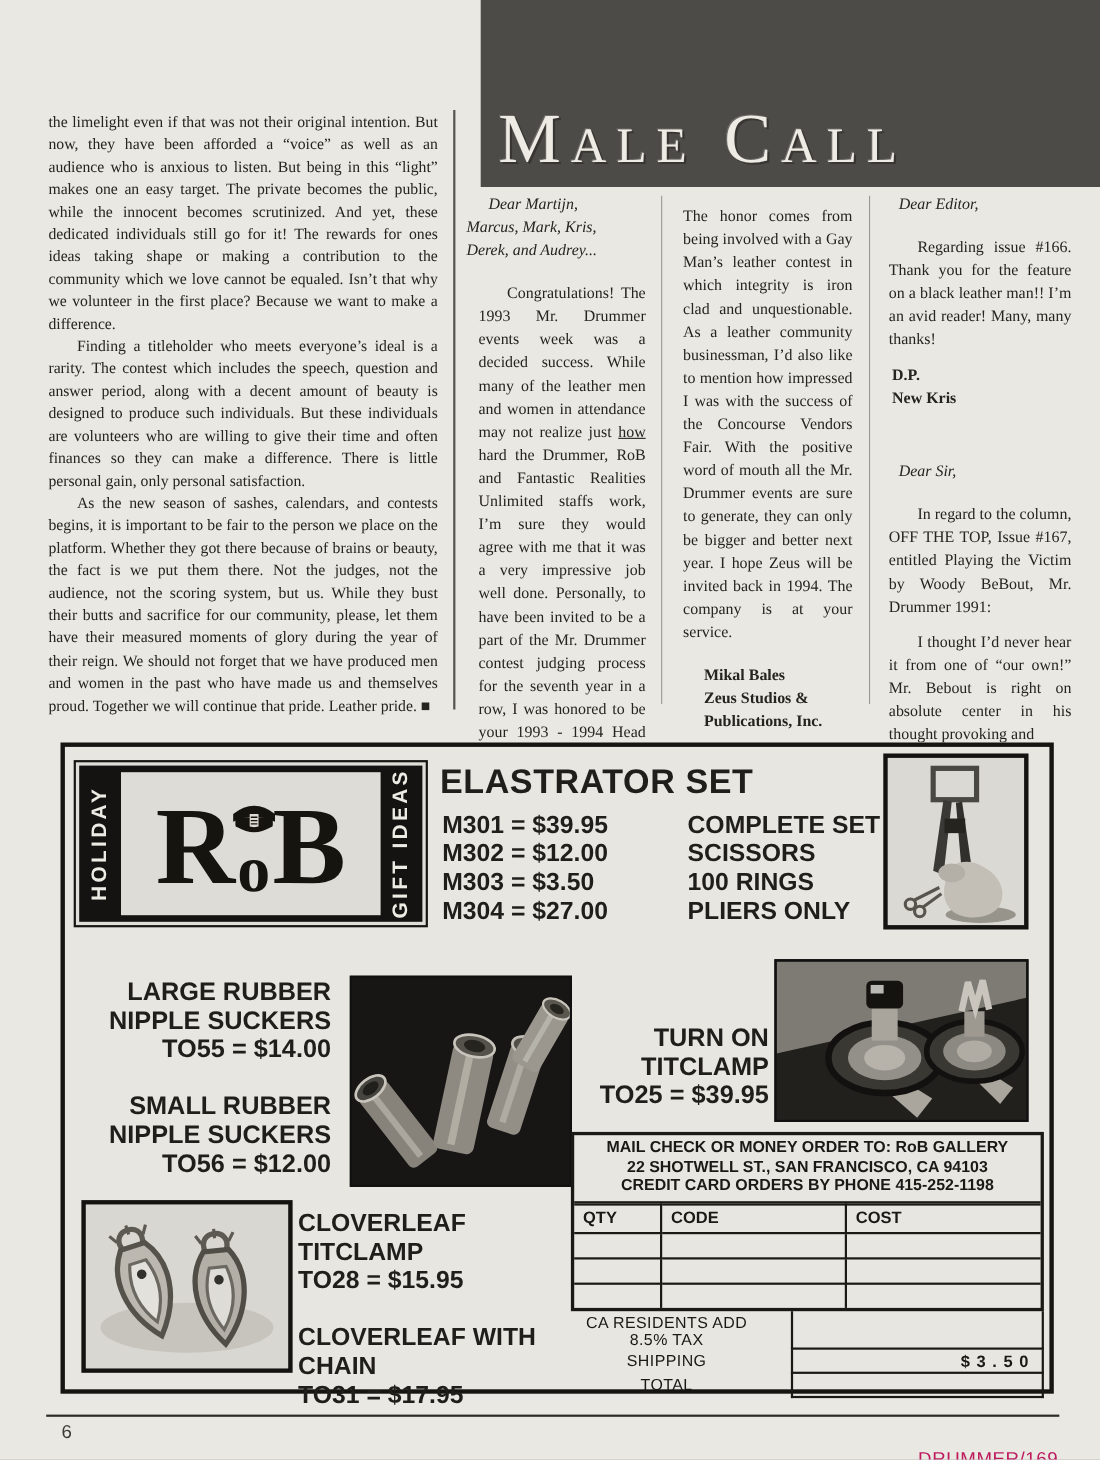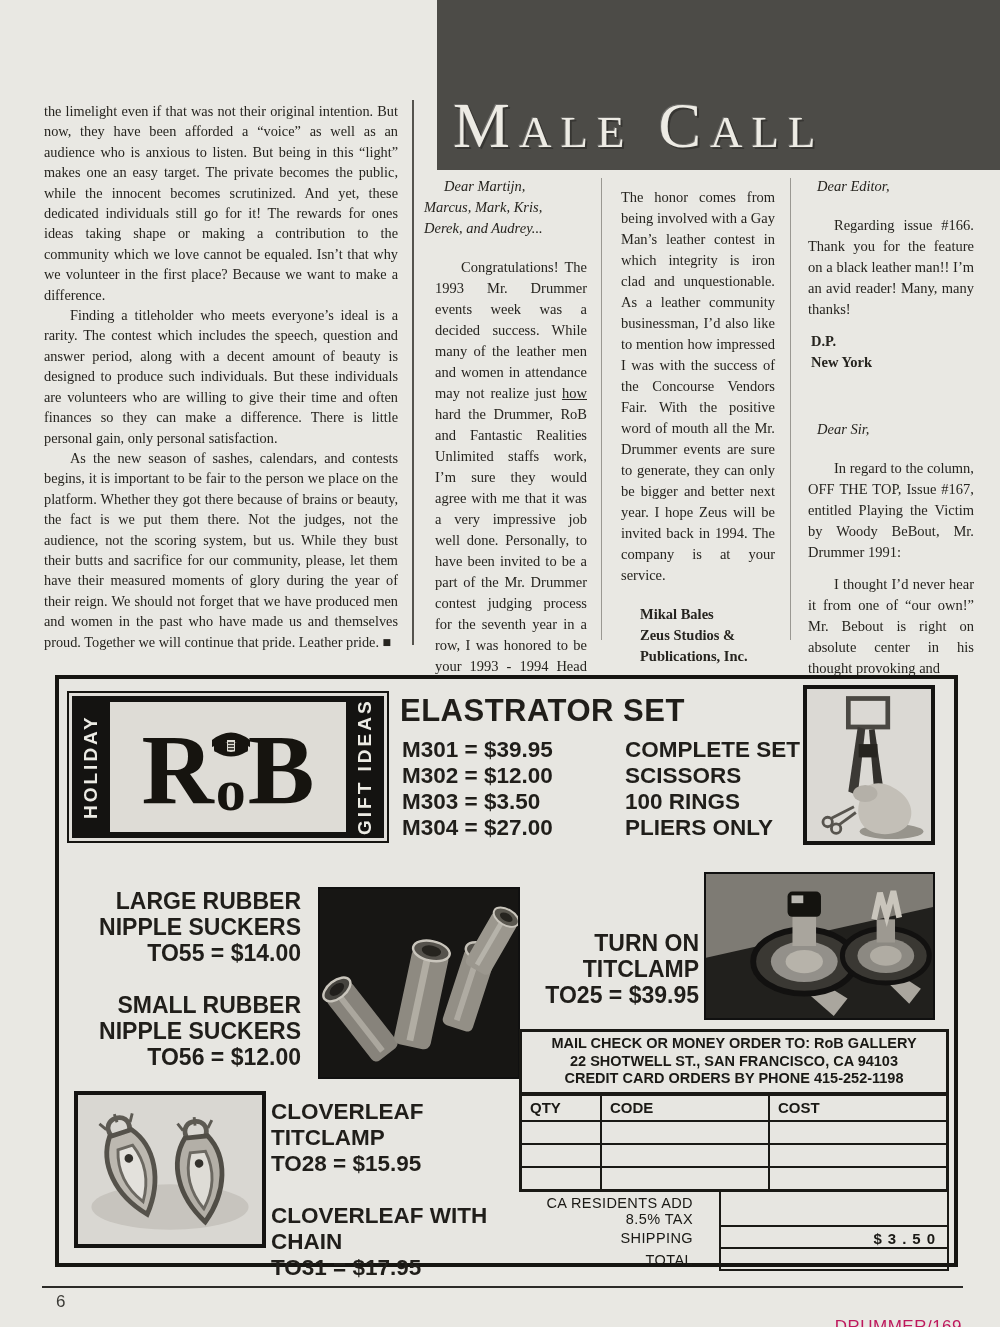--- a/index.html
+++ b/index.html
@@ -110,21 +110,21 @@
   .form-address { text-align:center; font-weight:bold; font-size:14.5px; line-height:17.5px; padding:3px 0 4px; border-bottom:2px solid #1a1915; }
   .order-table { width:100%; border-collapse:collapse; table-layout:fixed; }
   .order-table th, .order-table td { border:2px solid #1a1915; padding:0 0 0 8px; }
   .order-table th { text-align:left; font-size:15px; height:24px; }
   .order-table td { height:21px; }
   .c-qty { width:70px; } .c-code { width:158px; }
   .order-table tr th:first-child, .order-table tr td:first-child { border-left:none; }
   .order-table tr th:last-child,  .order-table tr td:last-child  { border-right:none; }
   .order-table tr:last-child td { border-bottom:none; }
   .sumrow { display:flex; align-items:stretch; }
-  .sumlabel { flex:1; text-align:right; padding:3px 26px 0 0; font-size:14.5px; letter-spacing:0.4px; }
+  .sumlabel { flex:1; text-align:center; padding:3px 26px 0 0; font-size:14.5px; letter-spacing:0.4px; }
   .sumcost { width:230px; border:2.5px solid #1a1915; border-top:none; min-height:22px; box-sizing:border-box;
              text-align:right; font-weight:bold; font-size:15px; letter-spacing:6px; padding:3px 6px 0 0; }
 
   
   .footer-line { position:absolute; left:42px; top:1286px; width:921px; height:2px; background:#2c2b28; }
   .pageno { position:absolute; left:56px;  top:1292px; font-family:"Liberation Sans", sans-serif; font-size:17px; color:#3c3b37; }
   .mag    { position:absolute; right:38px; top:1317px; font-family:"Liberation Sans", sans-serif; font-size:17px; color:#be185d; letter-spacing:0.5px; }
 </style>
 </head>
 <body>
@@ -156,21 +156,21 @@
     <p>The honor comes from being involved with a Gay Man’s leather contest in which integrity is iron clad and unquestionable. As a leather community businessman, I’d also like to mention how impressed I was with the success of the Concourse Vendors Fair. With the positive word of mouth all the Mr. Drummer events are sure to generate, they can only be bigger and better next year. I hope Zeus will be invited back in 1994. The company is at your service.</p>
     <div class="signature">Mikal Bales
 Zeus Studios &amp;
 Publications, Inc.</div>
   </div>
 
   <div class="lettercol col3">
     <div class="salutation">Dear Editor,</div>
     <p class="indent">Regarding issue #166. Thank you for the feature on a black leather man!! I’m an avid reader! Many, many thanks!</p>
     <div class="signature sig2">D.P.
-New York</div>
+New Kris</div>
     <div class="salutation sal2">Dear Sir,</div>
     <p class="indent">In regard to the column, OFF THE TOP, Issue #167, entitled Playing the Victim by Woody BeBout, Mr. Drummer 1991:</p>
     <p class="indent">I thought I’d never hear it from one of “our own!” Mr. Bebout is right on absolute center in his thought provoking and</p>
   </div>
 
   <div class="ad">
 
     <div class="rob-logo">
       <div class="logo-core">
         <div class="vstrip">HOLIDAY</div>

